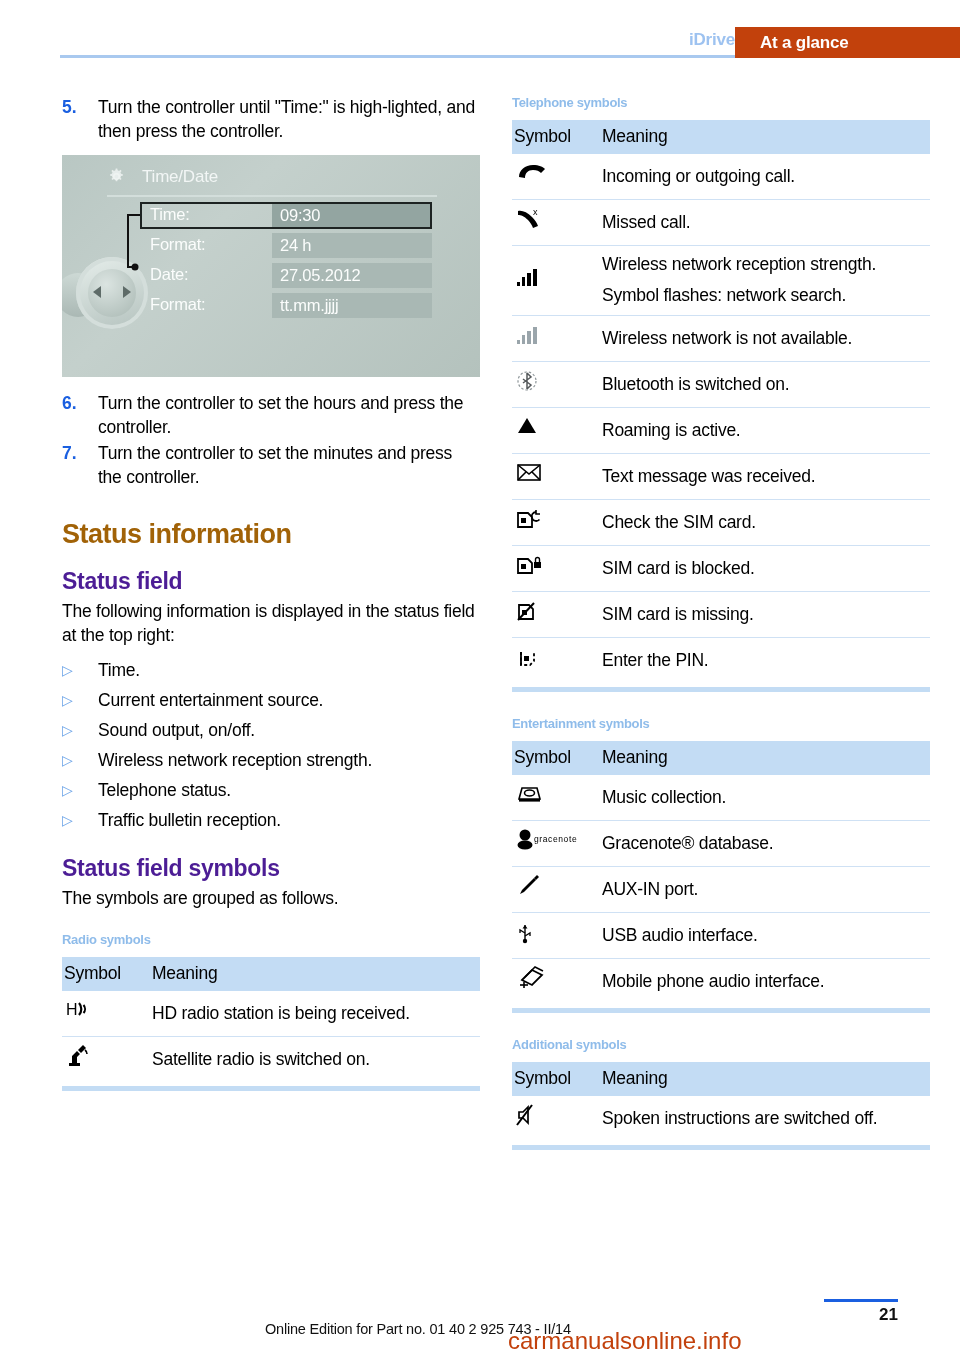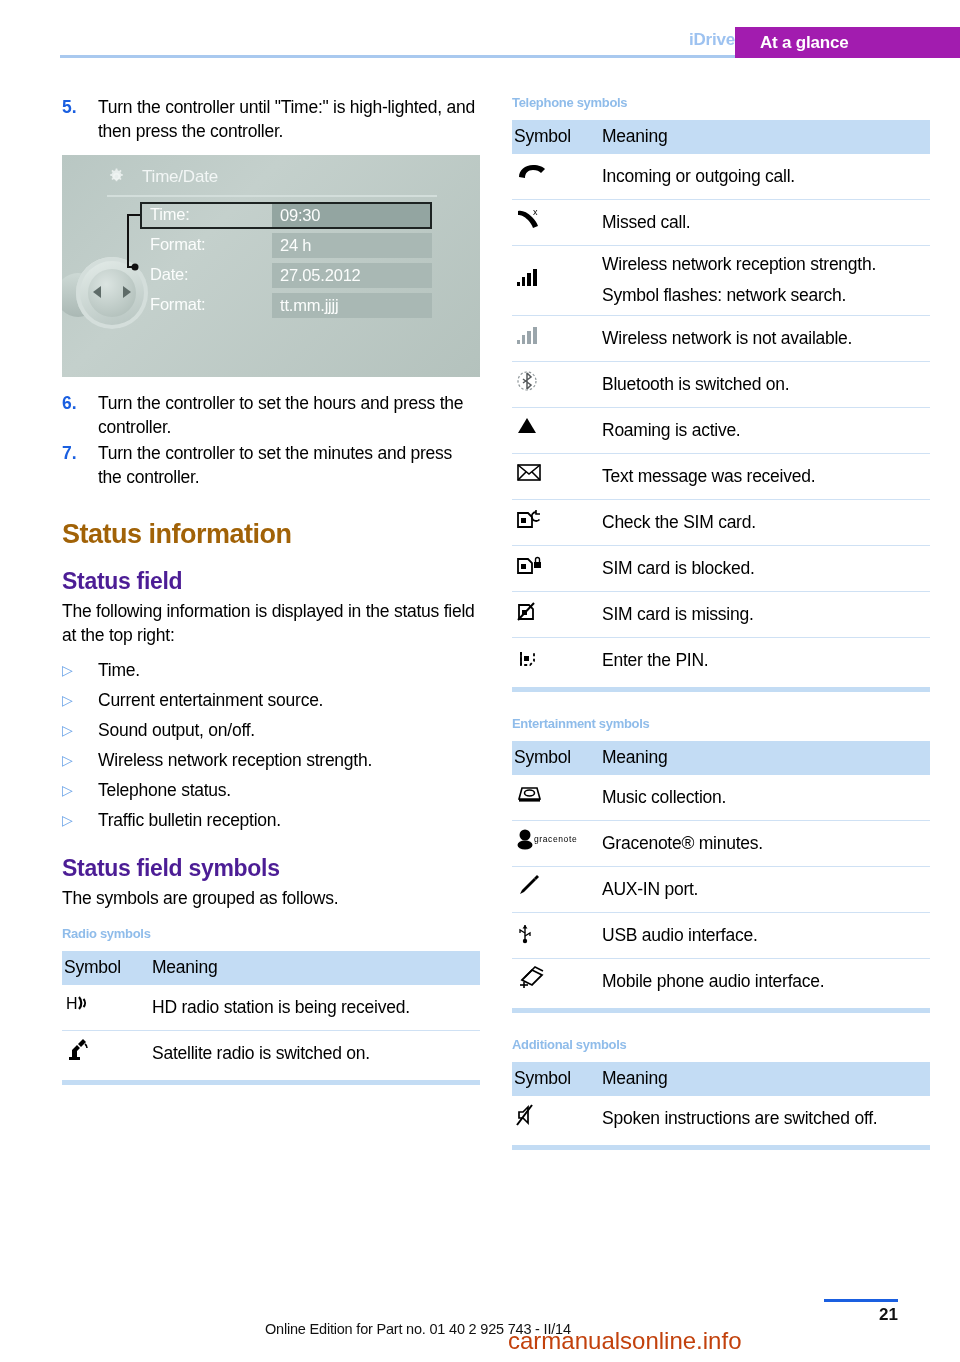--- a/index.html
+++ b/index.html
@@ -21,21 +21,21 @@
     position:absolute; left:60px; top:55px; width:675px; height:3px;
     background:#a9c9ef;
   }
   .header-chapter {
     position:absolute; right:225px; top:30px;
     font-size:17px; font-weight:bold; color:#9dc2f0;
     letter-spacing:-0.2px;
   }
   .header-tab {
     position:absolute; left:735px; top:27px; width:225px; height:31px;
-    background:#a21caf;
+    background:#c2410c;
   }
   .header-tab-label {
     position:absolute; left:25px; top:6px;
     color:#fff; font-size:17px; font-weight:bold; letter-spacing:-0.2px;
   }
 
   
   .col { position:absolute; top:95px; width:418px; }
   .col-left  { left:62px; }
   .col-right { left:512px; }
@@ -298,21 +298,21 @@
       <div class="bul-mark">▷</div>
       <div class="bul-text">Telephone status.</div>
     </div>
     <div class="bul">
       <div class="bul-mark">▷</div>
       <div class="bul-text">Traffic bulletin reception.</div>
     </div>
   </div>
 
   <div class="h2-sub">Status field symbols</div>
-  <div class="body-p" style="margin-bottom:16px">The symbols are grouped as follows.</div>
+  <div class="body-p" style="margin-bottom:22px">The symbols are grouped as follows.</div>
 
   <div class="h3-tablecap">Radio symbols</div>
   <table class="sym-table">
     <thead>
       <tr>
         <th class="c-sym">Symbol</th>
         <th class="c-mean">Meaning</th>
       </tr>
     </thead>
     <tbody>
@@ -519,21 +519,21 @@
       <tr>
         <td class="c-sym">
           <span class="glyph" style="width:76px">
             <svg width="74" height="22" viewBox="0 0 74 22">
               <circle cx="9" cy="7" r="5.5" fill="#000"></circle>
               <ellipse cx="9" cy="17" rx="7.5" ry="4.5" fill="#000"></ellipse>
               <text x="18" y="14" font-family="Liberation Sans, sans-serif" font-size="8.5" fill="#000" letter-spacing="0.6">gracenote</text>
             </svg>
           </span>
         </td>
-        <td class="c-mean">Gracenote® minutes.</td>
+        <td class="c-mean">Gracenote® database.</td>
       </tr>
       <tr>
         <td class="c-sym">
           <span class="glyph">
             <svg width="28" height="24" viewBox="0 0 28 24">
               <path d="M4 20 L8 18 L20 6 L18 4 L6 16 Z" fill="#000"></path>
               <path d="M18 4 L21 1 L23 3 L20 6 Z" fill="#000"></path>
             </svg>
           </span>
         </td>

